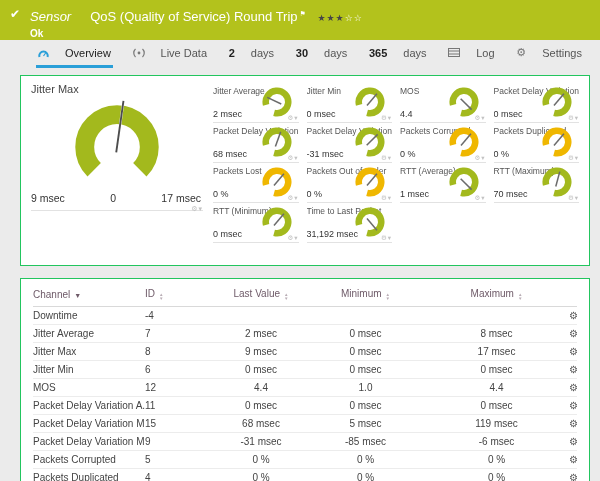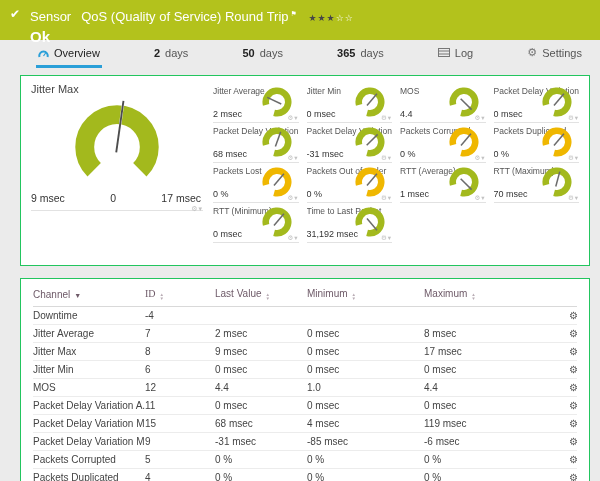--- a/index.html
+++ b/index.html
@@ -4,31 +4,31 @@
 <style>
   * { margin:0; padding:0; box-sizing:border-box; }
   html,body { width:600px; height:481px; overflow:hidden;
     background:#ebebeb; font-family:"Liberation Sans", sans-serif; }
 
   
   .hdr { height:40px; background:var(--header-green,#b3c21c); padding:6px 10px 0 10px; color:#fff; }
   .hdr-row { display:flex; align-items:flex-start; }
   .hdr-check { font-size:12px; width:20px; padding-top:1px; }
   .hdr-title { font-size:13px; line-height:15px; }
-  .hdr-title .prefix { margin-right:10px; }
+  .hdr-title .prefix { font-style:italic; margin-right:19px; }
   .hdr-flag { font-size:7px; vertical-align:super; margin-left:2px; }
   .stars { margin-left:8px; font-size:9px; letter-spacing:1px; }
   .stars .filled { color:#474747; }
   .stars .empty { color:#ffffff; }
-  .hdr-status { font-size:15px; font-weight:bold; margin:2px 0 0 20px; }
+  .hdr-status { font-size:10px; font-weight:bold; margin:2px 0 0 20px; }
 
   
   .tabs { height:28px; display:flex; align-items:stretch; padding:0 16px 0 36px;
     justify-content:space-between; }
-  .tab { display:flex; align-items:center; gap:5px; font-size:11px; color:#555;
+  .tab { display:flex; align-items:center; gap:16px; font-size:11px; color:#555;
     border-bottom:3px solid transparent; padding:0 2px; cursor:pointer; }
   .tab.active { color:#222; border-bottom-color:var(--accent-blue,#2a9fd8); }
   .tab .tnum { font-weight:bold; color:#222; }
   .tab .ticon { color:#777; display:inline-flex; }
   .tab.active .ticon { color:var(--accent-blue,#2a9fd8); }
   .tab .gearchar { font-size:11px; }
 
   
   .panel { background:#fff; border:1px solid #22c55e; margin:0 10px 0 20px; }
   .panel-ov { margin-top:7px; height:191px; display:flex; padding:7px 10px 0 10px; }
@@ -60,24 +60,24 @@
   .mval { position:absolute; left:0; bottom:3px; font-size:9px; color:#333; }
   .micons { position:absolute; right:0; bottom:0; font-size:6.5px; color:#c3c3c3;
     letter-spacing:1px; }
 
   
   table { width:100%; border-collapse:collapse; font-size:10px; table-layout:fixed; }
   th { color:var(--table-header,#6e5a68); font-weight:normal; text-align:left;
     padding:4px 0 5px 0; border-bottom:1px solid #d9d9d9; cursor:pointer; white-space:nowrap; }
   td { color:#444; padding:3px 0; border-bottom:1px solid #ececec; white-space:nowrap;
     overflow:hidden; }
-  .col-ch { width:112px; } .col-id { width:70px;font-family:Liberation Serif, serif; }
+  .col-ch { width:112px; } .col-id { width:70px; }
   .col-lv { width:92px; } .col-mn { width:117px; } .col-mx { width:145px; }
   .col-gr { width:auto; }
-  .ra { text-align:left; }
+  .ra { text-align:center; }
   .gear-cell { text-align:right; padding-right:10px; }
   .gear-btn { color:#555; font-size:10px; cursor:pointer; }
   .sortwrap { display:inline-flex; flex-direction:column; font-size:4.5px; line-height:4px;
     color:#b9adb5; margin-left:4px; vertical-align:1px; }
   .sorted-ind { font-size:7px; color:var(--table-header,#6e5a68); margin-left:4px; }
 </style>
 </head>
 <body>
 
 <div class="hdr">
@@ -95,25 +95,35 @@
   <div class="tab active">
     <span class="ticon">
       <svg width="11" height="10" viewBox="0 0 11 10">
           <path d="M1.5 9 A4.2 4.2 0 1 1 9.5 9" fill="none" stroke="currentColor" stroke-width="2"></path>
           <line x1="5.5" y1="8" x2="8" y2="4.5" stroke="currentColor" stroke-width="1.2"></line>
         </svg>
     </span>
     <span>Overview</span>
   </div>
   <div class="tab">
+    <span class="ticon">
+      <svg width="12" height="10" viewBox="0 0 12 10">
+          <path d="M2.5 1 A5.5 5.5 0 0 0 2.5 9" fill="none" stroke="currentColor" stroke-width="1.2"></path>
+          <path d="M9.5 1 A5.5 5.5 0 0 1 9.5 9" fill="none" stroke="currentColor" stroke-width="1.2"></path>
+          <circle cx="6" cy="5" r="1.4" fill="currentColor"></circle>
+        </svg>
+    </span>
+    <span>Live Data</span>
+  </div>
+  <div class="tab">
     <span class="tnum">2</span>
     <span>days</span>
   </div>
   <div class="tab">
-    <span class="tnum">50</span>
+    <span class="tnum">30</span>
     <span>days</span>
   </div>
   <div class="tab">
     <span class="tnum">365</span>
     <span>days</span>
   </div>
   <div class="tab">
     <span class="ticon">
       <svg width="12" height="9" viewBox="0 0 12 9">
           <rect x="0.5" y="0.5" width="11" height="8" fill="none" stroke="currentColor"></rect>
@@ -361,21 +371,21 @@
         <td>11</td>
         <td class="ra">0 msec</td>
         <td class="ra">0 msec</td>
         <td class="ra">0 msec</td>
         <td class="gear-cell"><span class="gear-btn">⚙</span></td>
       </tr>
       <tr>
         <td>Packet Delay Variation M..</td>
         <td>15</td>
         <td class="ra">68 msec</td>
-        <td class="ra">4 msec</td>
+        <td class="ra">5 msec</td>
         <td class="ra">119 msec</td>
         <td class="gear-cell"><span class="gear-btn">⚙</span></td>
       </tr>
       <tr>
         <td>Packet Delay Variation Min</td>
         <td>9</td>
         <td class="ra">-31 msec</td>
         <td class="ra">-85 msec</td>
         <td class="ra">-6 msec</td>
         <td class="gear-cell"><span class="gear-btn">⚙</span></td>

